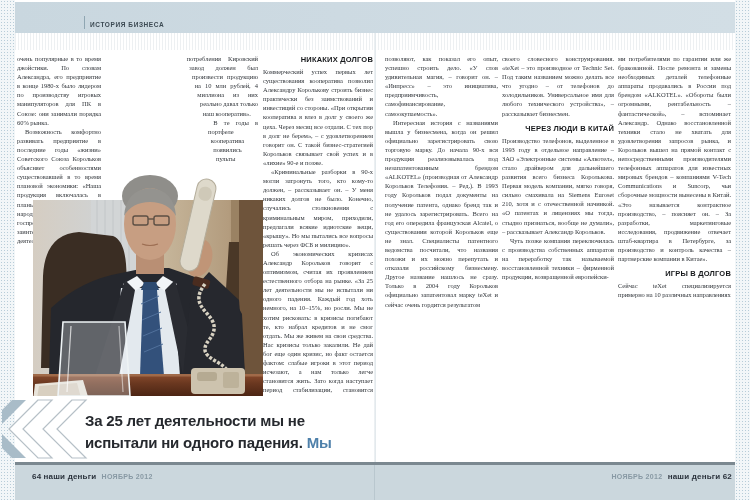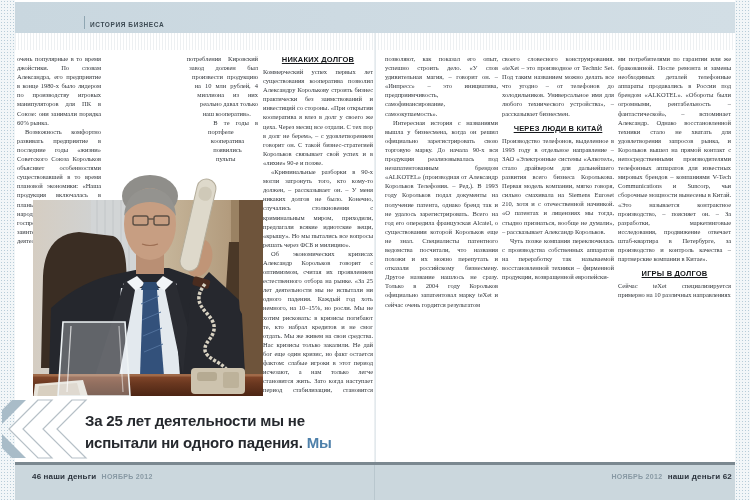--- a/index.html
+++ b/index.html
@@ -21,21 +21,21 @@
   .ruled-strip{position:absolute;left:15px;right:15px;top:33px;height:17px;background:#ffffff;
                background-image:repeating-linear-gradient(90deg,#edf0f2 0 1px,rgba(0,0,0,0) 1px 3px);}
   .gutter{position:absolute;left:374px;top:33px;width:2px;height:429px;
           background:linear-gradient(90deg,#f0f3f5,#dfe6ea);}
   
   .col{position:absolute;font-family:"Liberation Serif",serif;font-size:6.5px;line-height:9.1px;
        color:#33373c;text-align:justify;letter-spacing:-0.05px;}
   .col p{margin:0;}
   .col p.ind{text-indent:8px;}
   .colhead{font-family:"Liberation Sans",sans-serif;font-weight:bold;font-size:7.5px;
-           line-height:9px;color:#16181b;letter-spacing:.2px;margin:6px 0 3px;text-align:center;text-decoration:underline;}
+           line-height:9px;color:#16181b;letter-spacing:.2px;margin:6px 0 3px;text-align:right;}
   .colhead.first{margin-top:1px;}
   .lp-col1{left:17px;top:54px;width:112px;height:194px;overflow:hidden;}
   .lp-col2{left:136px;top:54px;width:122px;height:146px;overflow:hidden;}
   .lp-col3{left:263px;top:54px;width:110px;height:346px;overflow:hidden;}
   .rp-col1{left:385px;top:54px;width:113px;}
   .rp-col2{left:502px;top:54px;width:112px;}
   .rp-col3{left:618px;top:54px;width:113px;}
   .cut{display:block;}
   .cut1{float:right;width:28px;height:46px;margin-top:148px;}
   .cut2{float:left;width:92px;height:62px;margin-top:88px;
@@ -207,21 +207,21 @@
   <div class="quote-text">
     <span>За 25 лет деятельности мы не испытали ни одного падения.</span>
     <span class="qblue">Мы не хотим рисковать: в кризисы погибают те, кто набрал кредитов и не смог отдать»</span>
   </div>
 
   <div class="footer-rule"></div>
   <div class="footer-band">
     <span class="band-gutter"></span>
   </div>
   <div class="pgfoot pgfoot-left">
-    <span class="fbold">46</span>
+    <span class="fbold">64</span>
     <span class="fbold">наши деньги</span>
     <span class="flight">НОЯБРЬ 2012</span>
   </div>
   <div class="pgfoot pgfoot-right">
     <span class="flight">НОЯБРЬ 2012</span>
     <span class="fbold">наши деньги</span>
     <span class="fbold">62</span>
   </div>
 
 </div>

